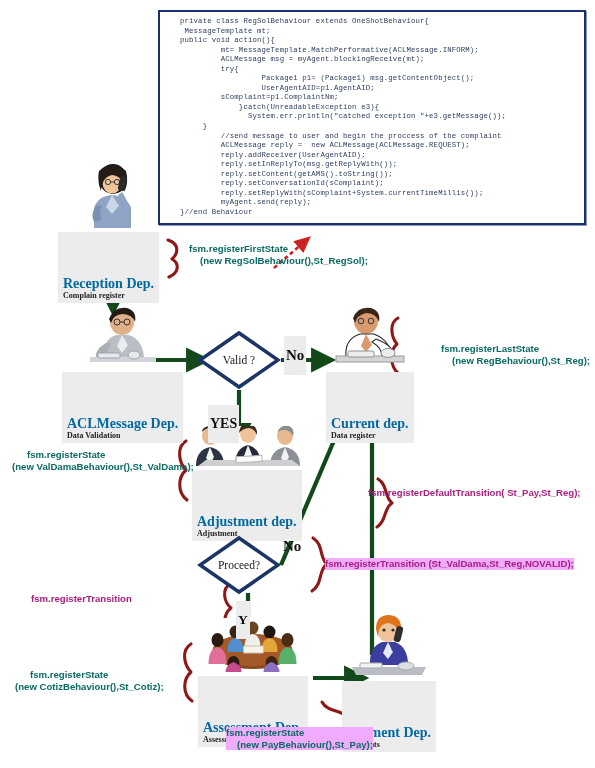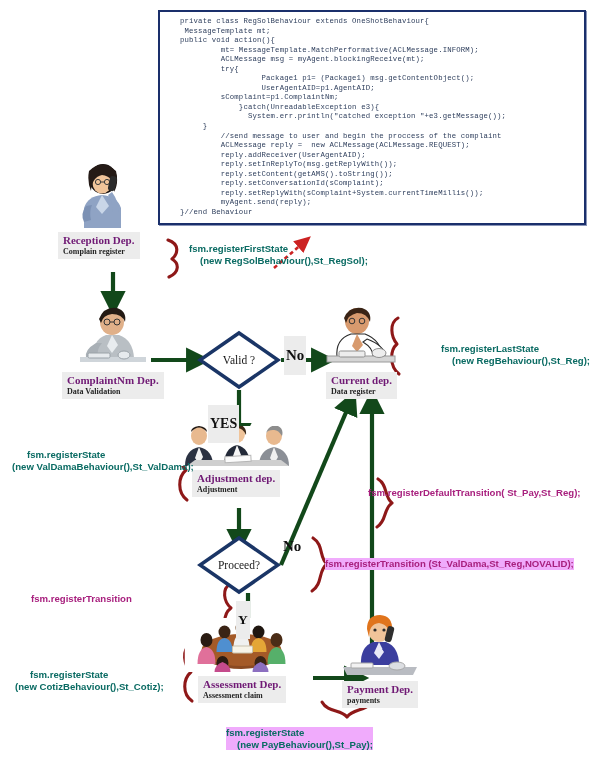--- a/index.html
+++ b/index.html
@@ -22,21 +22,21 @@
   }
 
   
   .node{position:absolute;}
   .node .plate{
     background:#ececec;box-sizing:border-box;
     padding:1px 5px 2px 5px;
   }
   .node .ttl{
     font-family:"Liberation Serif", serif;font-weight:bold;
-    font-size:11px;color:#701a75;line-height:14px;white-space:nowrap;
+    font-size:14px;color:#0369a1;line-height:14px;white-space:nowrap;margin-top:44px;
   }
   .node .sub{
     font-family:"Liberation Serif", serif;font-weight:bold;
     font-size:8px;color:#242424;line-height:10px;white-space:nowrap;
   }
   .node .art{position:absolute;left:50%;transform:translateX(-50%);bottom:100%;}
 
   
   .diamond{position:absolute;}
   .diamond svg{display:block;}
@@ -178,21 +178,21 @@
         <line x1="36" y1="16" x2="40" y2="16" stroke="#333" stroke-width="1"></line>
         <path d="M20,52 Q18,34 32,29 L45,29 Q59,34 60,52 z" fill="#b9bfc4"></path>
         <path d="M38,29 L33,40 L38,47 L44,39z" fill="#e8ecef"></path>
         <path d="M22,37 Q10,44 12,52 L24,52 Q22,44 28,37z" fill="#a9b0b6"></path>
         <rect x="6" y="51" width="66" height="5" fill="#cfd5da"></rect>
         <rect x="14" y="47" width="22" height="5" rx="1.5" fill="#e6eaed" stroke="#9aa2a8"></rect>
         <ellipse cx="50" cy="49" rx="6" ry="4" fill="#e6eaed" stroke="#9aa2a8"></ellipse>
       </svg>
     </div>
     <div class="plate">
-      <div class="ttl">ComplaintNm Dep.</div>
+      <div class="ttl">ACLMessage Dep.</div>
       <div class="sub">Data Validation</div>
     </div>
   </div>
 
   <div class="node" style="left:326px;top:372px;">
     <div class="art">
       <svg width="76" height="62" viewBox="0 0 76 62">
         <ellipse cx="34" cy="15" rx="12" ry="13" fill="#d89a6e"></ellipse>
         <path d="M21,12 Q26,0 39,2 Q49,5 47,16 Q44,7 34,7 Q25,9 23,17z" fill="#3a2416"></path>
         <circle cx="29" cy="15" r="2.8" fill="none" stroke="#333" stroke-width="1"></circle>

